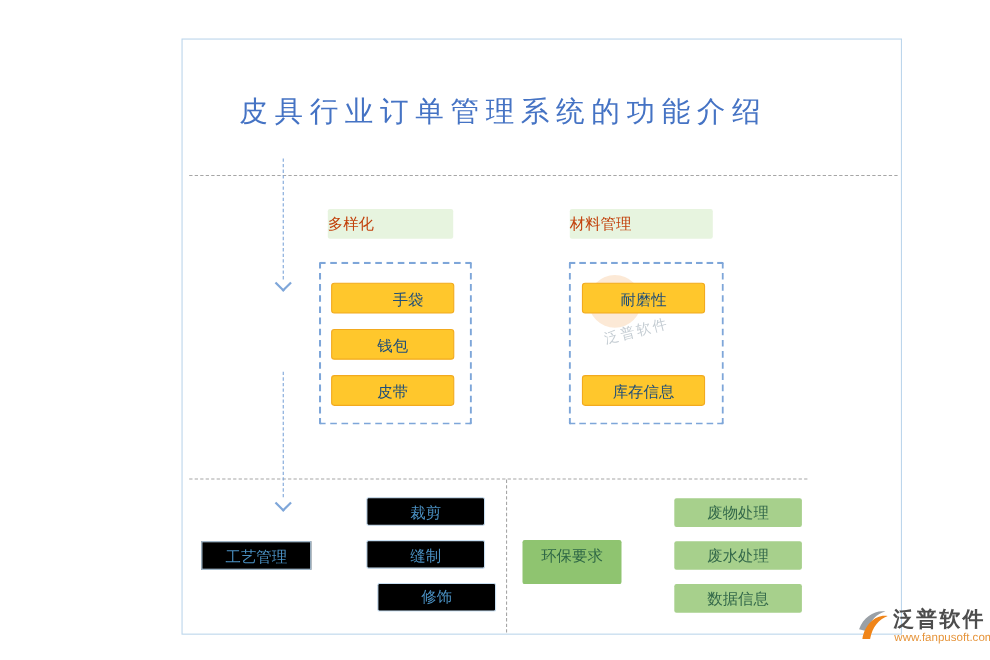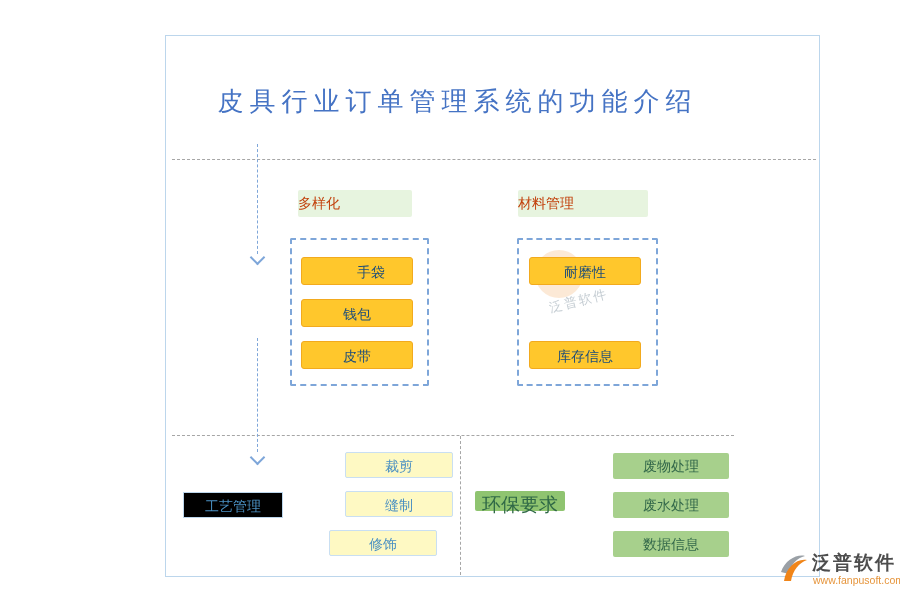--- a/index.html
+++ b/index.html
@@ -41,27 +41,27 @@
           background: #FFC72C; border: 1px solid #F2AA1E; border-radius: 3px;
           color: #1F4E79; font-size: 14px; box-sizing: border-box; z-index: 3; }
   .y1 { left: 301px; top: 257px; padding-left: 28px; }  .y2 { left: 301px; top: 299px; }  .y3 { left: 301px; top: 341px; text-align: center; }
   .y4 { left: 529px; top: 257px; }  .y5 { left: 529px; top: 299px; }  .y6 { left: 529px; top: 341px; }
 
   .proc-label { position: absolute; left: 183px; top: 492px; width: 100px; height: 26px;
                 line-height: 26px; text-align: center; background: #000000;
                 border: 1px solid #BCD6EC; color: #4A90C2; font-size: 14px; box-sizing: border-box; }
 
   .bbtn { position: absolute; width: 108px; height: 26px; line-height: 26px; text-align: center;
-          background: #fef9c3; border: 1px solid #C9DFF2; border-radius: 2px;
-          color: #4A90C2; font-size: 14px; box-sizing: border-box; margin-left: 12px; }
-  .b1 { left: 333px; top: 452px; }  .b2 { left: 333px; top: 491px; }  .b3 { left: 317px; top: 530px; }
+          background: #000000; border: 1px solid #C9DFF2; border-radius: 2px;
+          color: #4A90C2; font-size: 14px; box-sizing: border-box; }
+  .b1 { left: 333px; top: 452px; }  .b2 { left: 333px; top: 491px; }  .b3 { left: 343px; top: 530px; font-family: Liberation Mono, monospace; }
 
-  .env-label { position: absolute; left: 475px; top: 491px; width: 90px; height: 20px;
+  .env-label { position: absolute; left: 475px; top: 491px; width: 90px; height: 40px;
                line-height: 28px; text-align: center; background: #8FC470; color: #2F6846;
-               font-size: 19px; border-radius: 2px; }
+               font-size: 14px; border-radius: 2px; }
 
   .gbtn { position: absolute; width: 116px; height: 26px; line-height: 26px; text-align: center;
           background: #A7D08C; color: #33684A; font-size: 14px; border-radius: 2px; }
   .g1 { left: 613px; top: 453px; }  .g2 { left: 613px; top: 492px; }  .g3 { left: 613px; top: 531px; }
 
   .wm-circle { position: absolute; left: 535px; top: 250px; width: 48px; height: 48px;
                border-radius: 50%; background: #F08519; opacity: 0.18; z-index: 2; }
   .wm-text { position: absolute; left: 548px; top: 286px; width: 110px; color: #8A9AA6;
              opacity: 0.5; font-size: 13px; transform: rotate(-14deg); z-index: 4;
              letter-spacing: 2px; pointer-events: none; }

